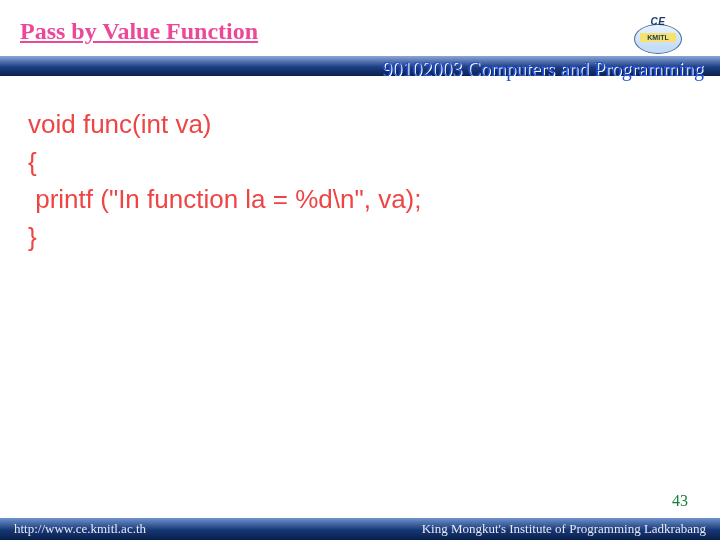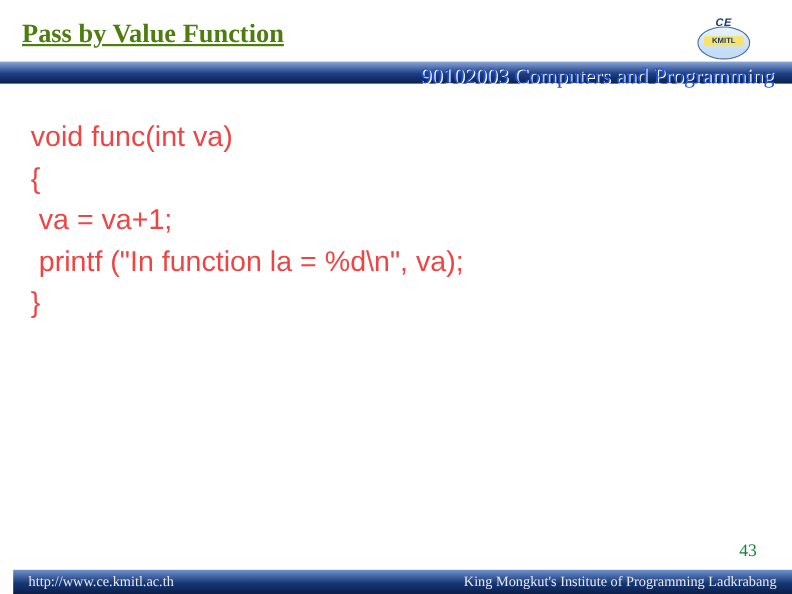--- a/index.html
+++ b/index.html
@@ -12,21 +12,21 @@
     overflow: hidden;
   }
   .header {
     position: relative;
     height: 82px;
     padding: 18px 20px 0 20px;
   }
   .title {
     font-size: 24px;
     font-weight: bold;
-    color: #4d7c0f;
+    color: #ec4899;
     font-family: "Times New Roman", serif;
     text-decoration: underline;
   }
   .logo {
     position: absolute;
     right: 34px;
     top: 10px;
     width: 56px;
     height: 44px;
   }
@@ -83,21 +83,21 @@
   }
   .content {
     padding: 24px 28px 0 28px;
     font-size: 26px;
     line-height: 1.45;
     color: #ef4444;
   }
   .content .line { white-space: nowrap; }
   .footer {
     position: absolute;
-    left: 12px;
+    left: 0;
     right: 0;
     bottom: 0;
     height: 22px;
     background: linear-gradient(180deg,#6f93cd 0%, #163776 55%, #091f49 100%);
     color: #e9e9f2;
     display: flex;
     align-items: center;
     justify-content: space-between;
     padding: 0 14px;
     font-family: "Times New Roman", serif;
@@ -122,21 +122,20 @@
     <div class="logo-text">CE</div>
     <div class="logo-sub">KMITL</div>
   </div>
   <div class="header-bar"></div>
   <div class="header-course">90102003 Computers and Programming</div>
 </div>
 
 <div class="content">
   <div class="line">void func(int va)</div>
   <div class="line">{</div>
-  <div class="line">&nbsp;va = va+1;</div>
   <div class="line">&nbsp;printf ("In function la = %d\n", va);</div>
   <div class="line">}</div>
 </div>
 
 <div class="page-num">43</div>
 
 <div class="footer">
   <span>http://www.ce.kmitl.ac.th</span>
   <span>King Mongkut's Institute of Programming Ladkrabang</span>
 </div>

